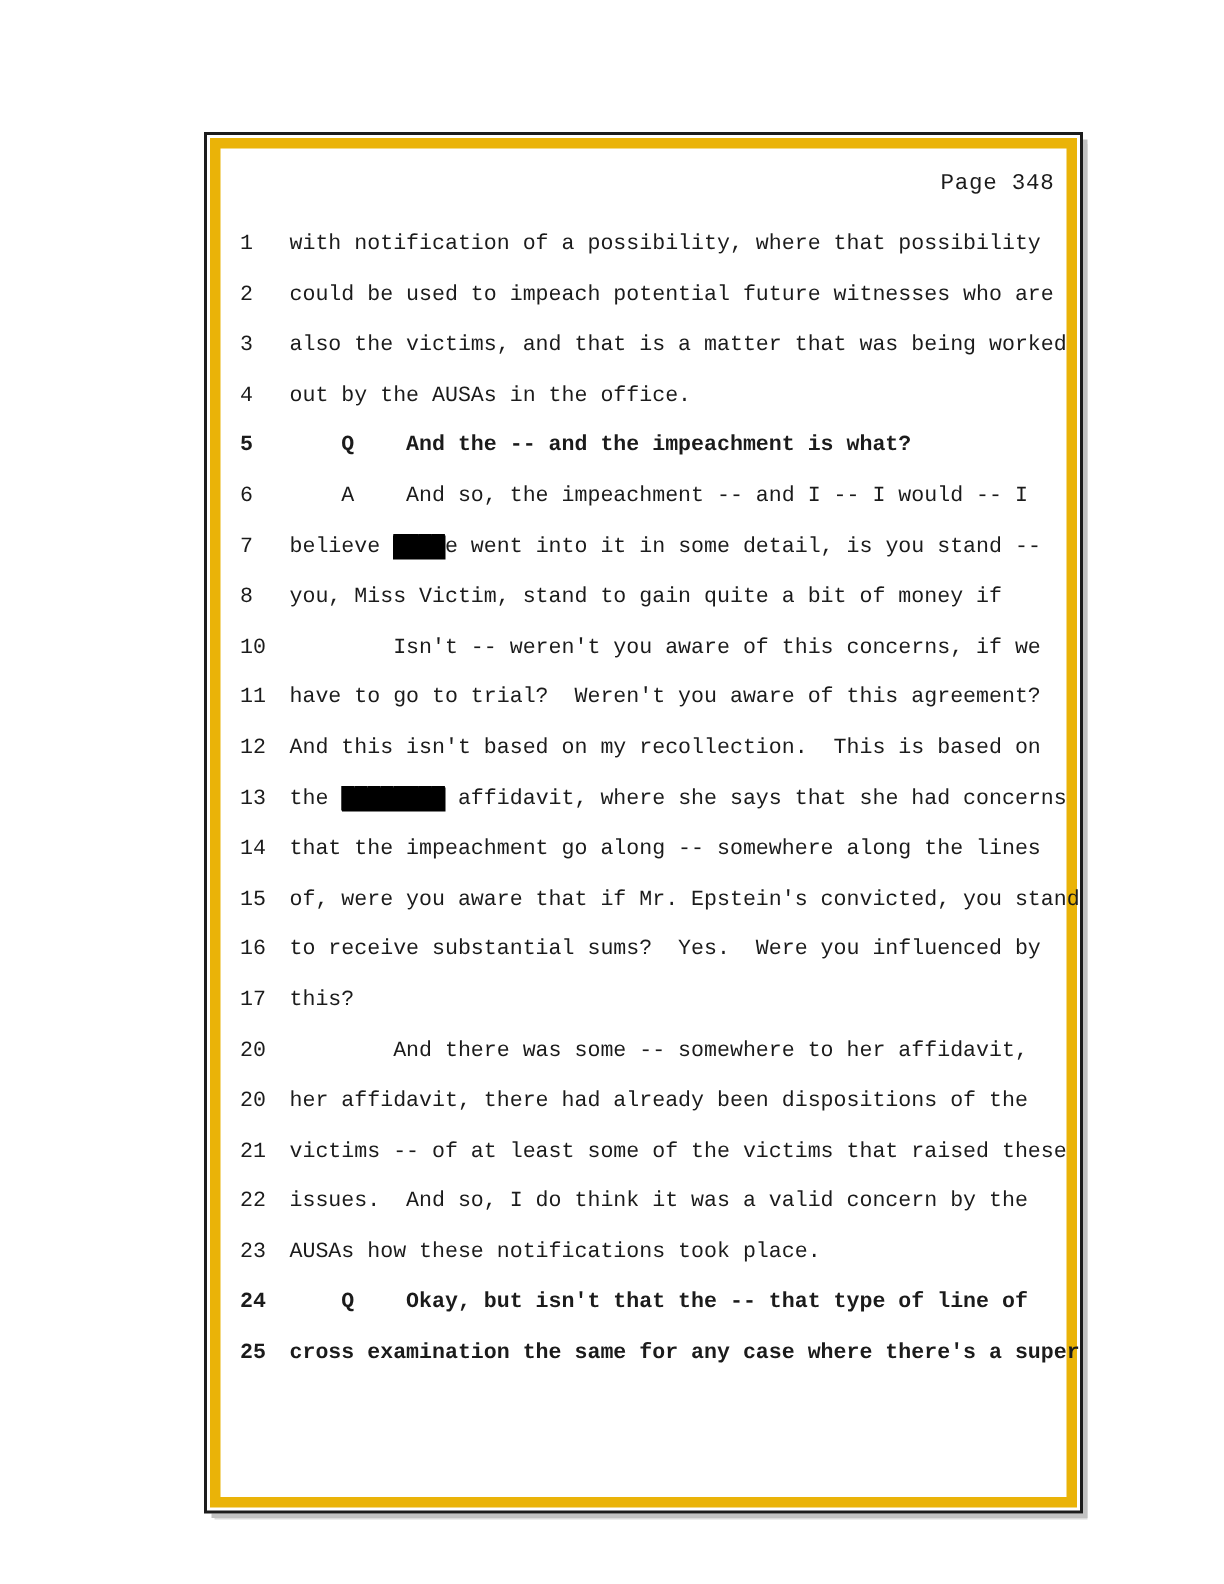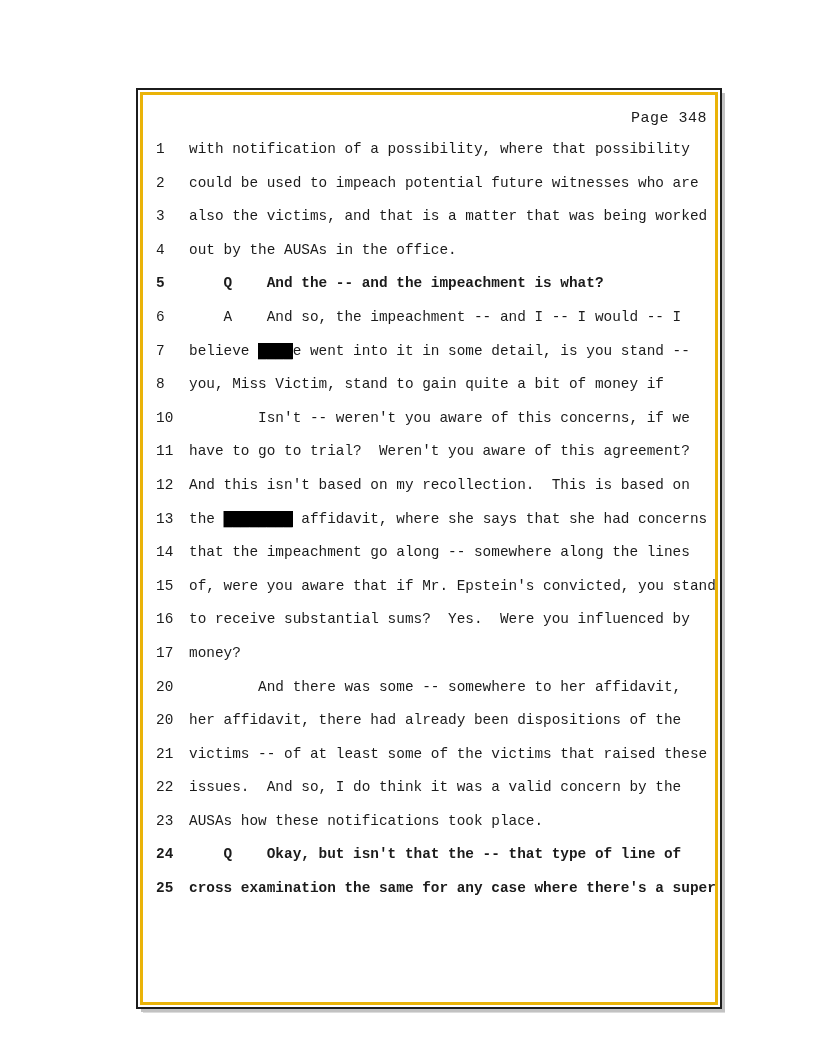--- a/index.html
+++ b/index.html
@@ -25,40 +25,40 @@
     width: 586px;
     height: 921px;
     background: #ffffff;
     border: 2px solid #1c1c1c;
     box-shadow: 4px 4px 0 -1px #c2c2c2, 5px 6px 0 -2px #dcdcdc;
     box-sizing: border-box;
   }
   .page-inner {
     position: absolute;
     inset: 2px;
-    border: 3px solid #eab308;
+    border: 7px solid #eab308;
     box-sizing: border-box;
     text-decoration: underline;
   }
   .content {
     position: absolute;
     inset: 0;
     padding-top: 12px;
   }
   .page-label {
     height: 24px;
     line-height: 24px;
     text-align: right;
     padding-right: 8px;
     font-size: 15px;
     letter-spacing: 0.5px;
     white-space: pre;
   }
   .lines {
-    margin-top: 2px;
+    margin-top: 12px;
   }
   .tline {
     height: 33.6px;
     line-height: 33.6px;
     padding-left: 13px;
     white-space: pre;
     font-size: 14.4px;
   }
   .tline.bold { font-weight: bold; }
   .lnum {
@@ -90,21 +90,21 @@
             <div class="tline"><span class="lnum">6</span><span class="ltext">    A    And so, the impeachment -- and I -- I would -- I</span></div>
             <div class="tline"><span class="lnum">7</span><span class="ltext">believe <span class="redaction">████</span>e went into it in some detail, is you stand --</span></div>
             <div class="tline"><span class="lnum">8</span><span class="ltext">you, Miss Victim, stand to gain quite a bit of money if</span></div>
             <div class="tline"><span class="lnum">10</span><span class="ltext">        Isn't -- weren't you aware of this concerns, if we</span></div>
             <div class="tline"><span class="lnum">11</span><span class="ltext">have to go to trial?  Weren't you aware of this agreement?</span></div>
             <div class="tline"><span class="lnum">12</span><span class="ltext">And this isn't based on my recollection.  This is based on</span></div>
             <div class="tline"><span class="lnum">13</span><span class="ltext">the <span class="redaction">████████</span> affidavit, where she says that she had concerns</span></div>
             <div class="tline"><span class="lnum">14</span><span class="ltext">that the impeachment go along -- somewhere along the lines</span></div>
             <div class="tline"><span class="lnum">15</span><span class="ltext">of, were you aware that if Mr. Epstein's convicted, you stand</span></div>
             <div class="tline"><span class="lnum">16</span><span class="ltext">to receive substantial sums?  Yes.  Were you influenced by</span></div>
-            <div class="tline"><span class="lnum">17</span><span class="ltext">money?</span></div>
+            <div class="tline"><span class="lnum">17</span><span class="ltext">this?</span></div>
             <div class="tline"><span class="lnum">20</span><span class="ltext">        And there was some -- somewhere to her affidavit,</span></div>
             <div class="tline"><span class="lnum">20</span><span class="ltext">her affidavit, there had already been dispositions of the</span></div>
             <div class="tline"><span class="lnum">21</span><span class="ltext">victims -- of at least some of the victims that raised these</span></div>
             <div class="tline"><span class="lnum">22</span><span class="ltext">issues.  And so, I do think it was a valid concern by the</span></div>
             <div class="tline"><span class="lnum">23</span><span class="ltext">AUSAs how these notifications took place.</span></div>
             <div class="tline bold"><span class="lnum">24</span><span class="ltext">    Q    Okay, but isn't that the -- that type of line of</span></div>
             <div class="tline bold"><span class="lnum">25</span><span class="ltext">cross examination the same for any case where there's a super</span></div>
           </div>
       </div>
     </div>

